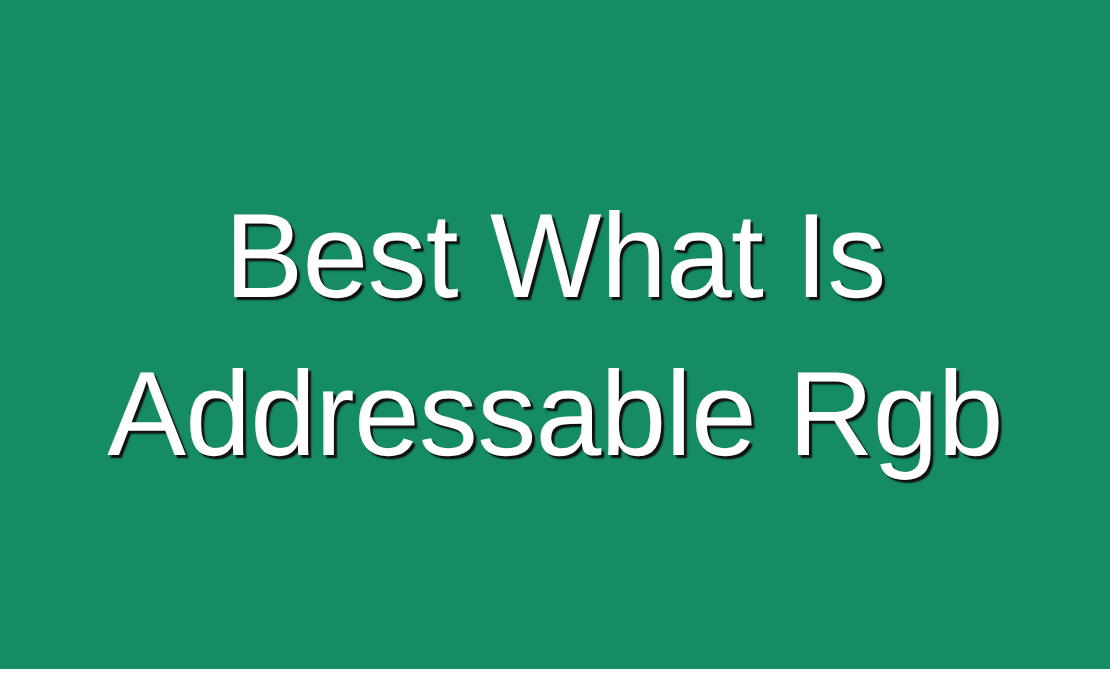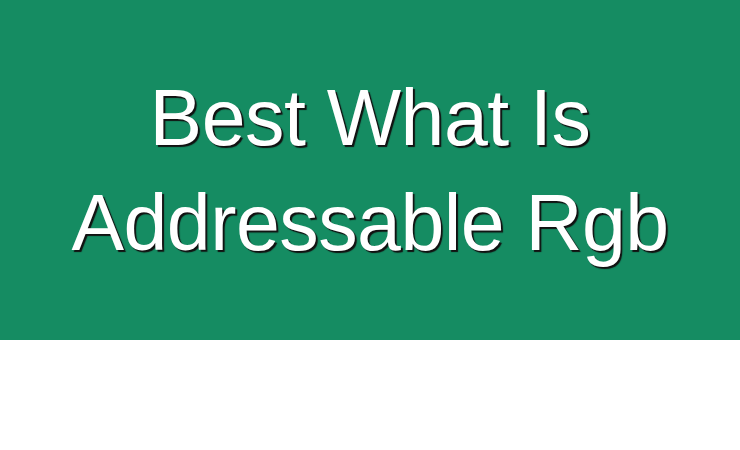--- a/index.html
+++ b/index.html
@@ -13,21 +13,21 @@
     height: 450px;
     overflow: hidden;
     font-family: "Liberation Sans", sans-serif;
     background: #ffffff;
   }
 
   
   #banner {
     position: relative;
     width: 740px;
-    height: 340px;
+    height: 446px;
     background-color: #158c62;   
     display: flex;
     align-items: center;
     box-sizing: border-box;
     user-select: none;
   }
 
   
   .title-block {
     position: relative;

